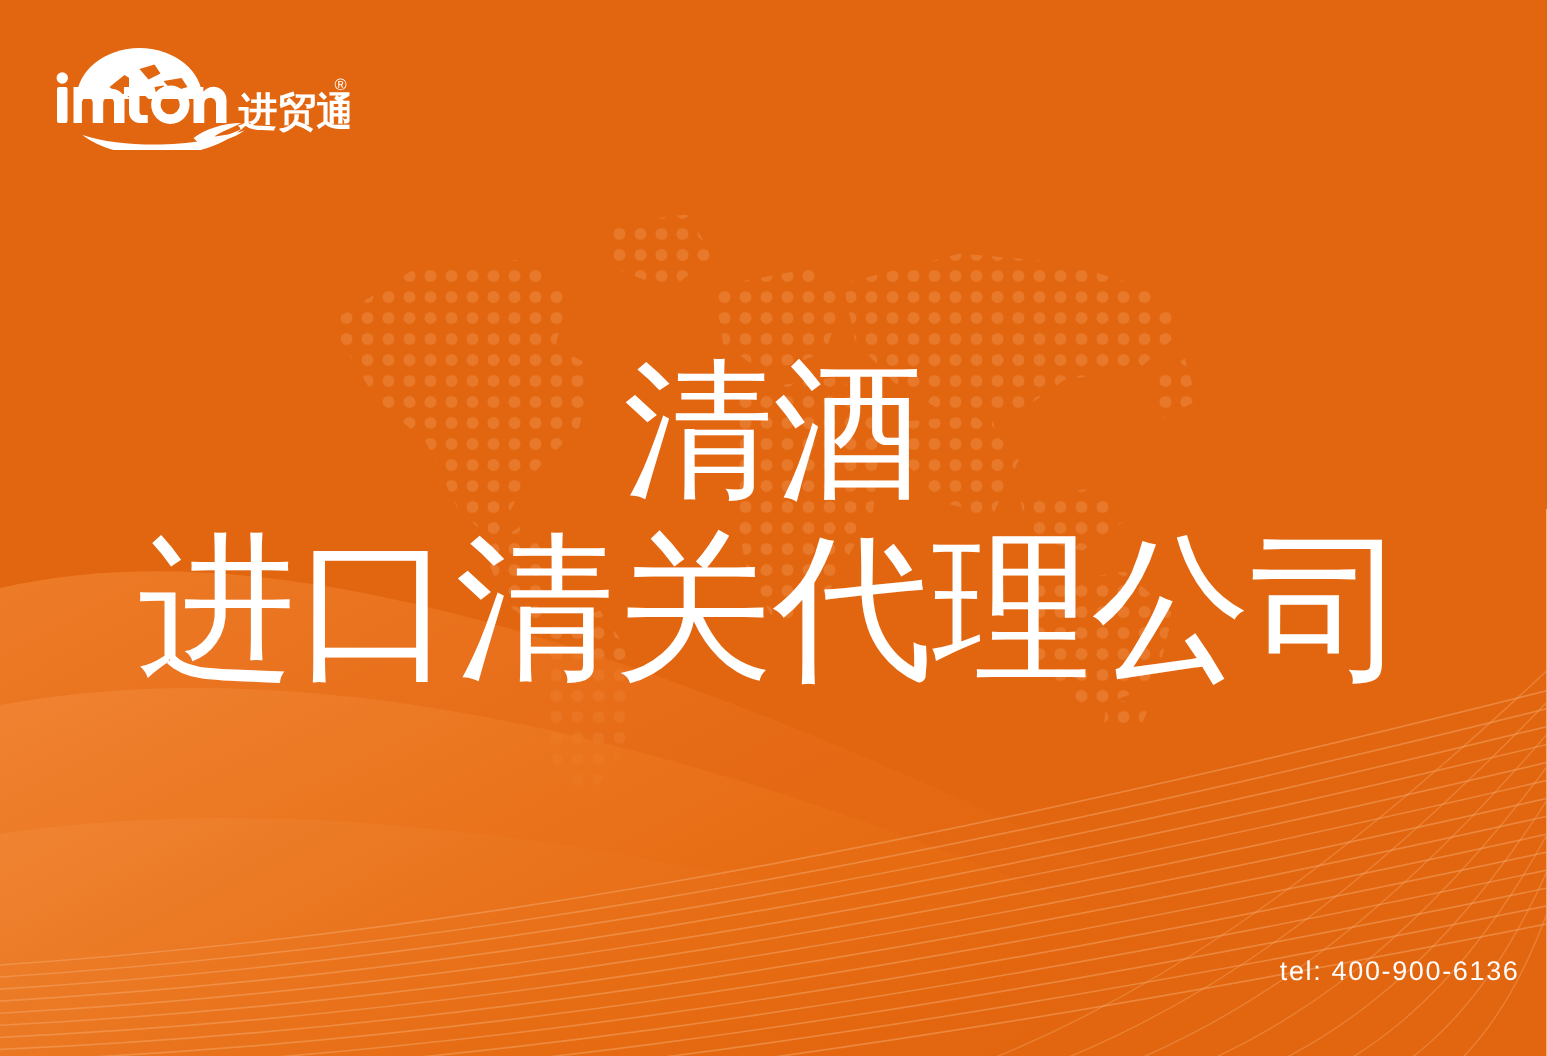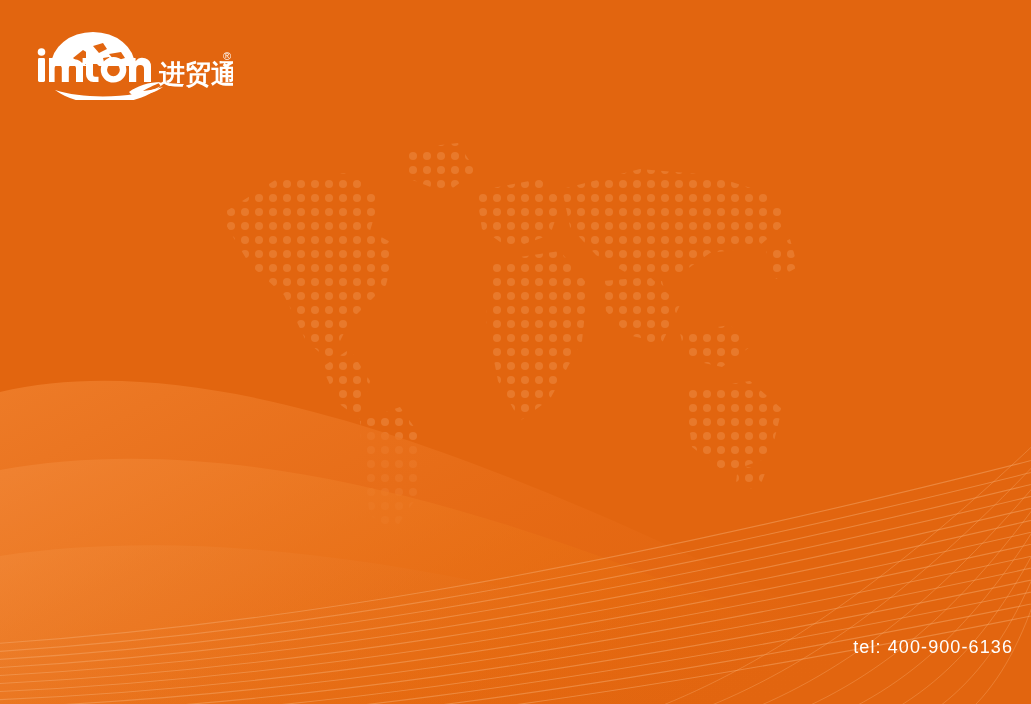--- a/index.html
+++ b/index.html
@@ -226,17 +226,19 @@
       </g>
 
       <g>
         <path d="M22 62 C 48 82 104 80 128 58 C 106 70 52 72 22 62 Z" fill="#ffffff"></path>
         <path d="M96 64 C 104 58 116 54 128 54 C 120 58 114 60 110 63 C 118 62 124 61 130 59 C 122 65 110 68 99 67 Z" fill="#ffffff"></path>
       </g>
     </svg>
   </div>
 
   <div class="headline">
+    <div class="headline-line1">清酒</div>
+    <div class="headline-line2">进口清关代理公司</div>
   </div>
 
   <div class="phone">tel: 400-900-6136</div>
 
 </div>
 
 </body></html>

